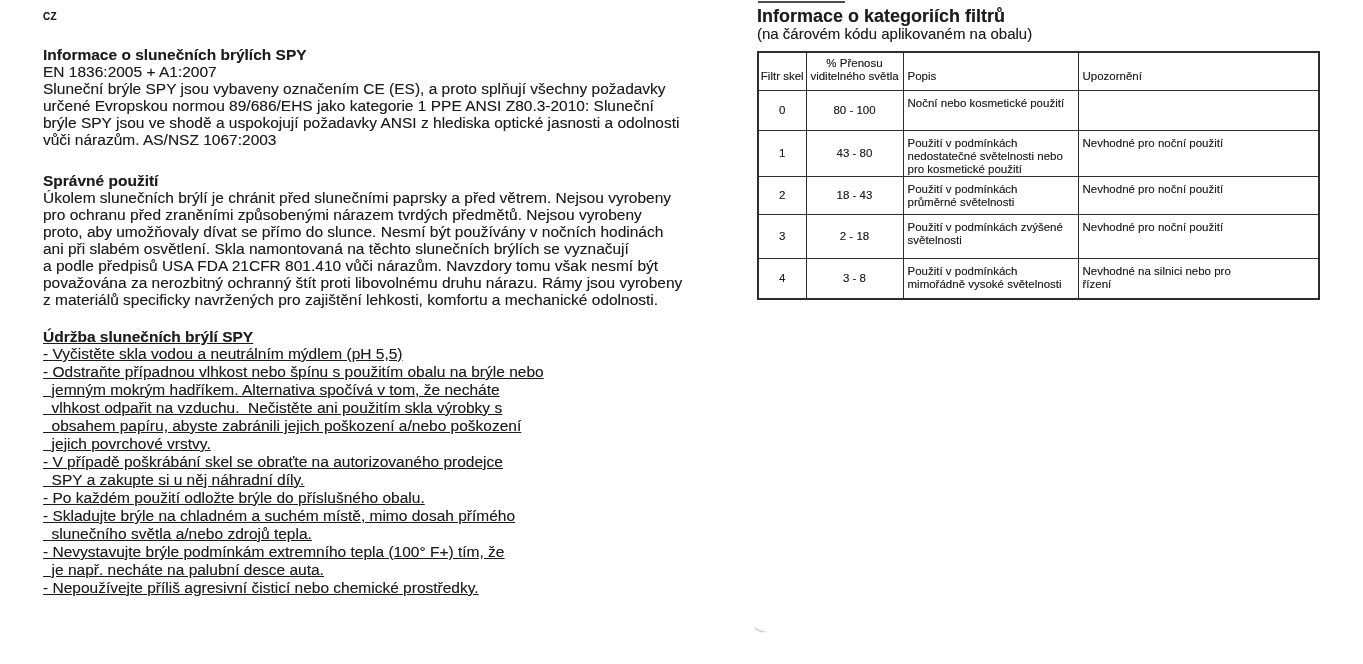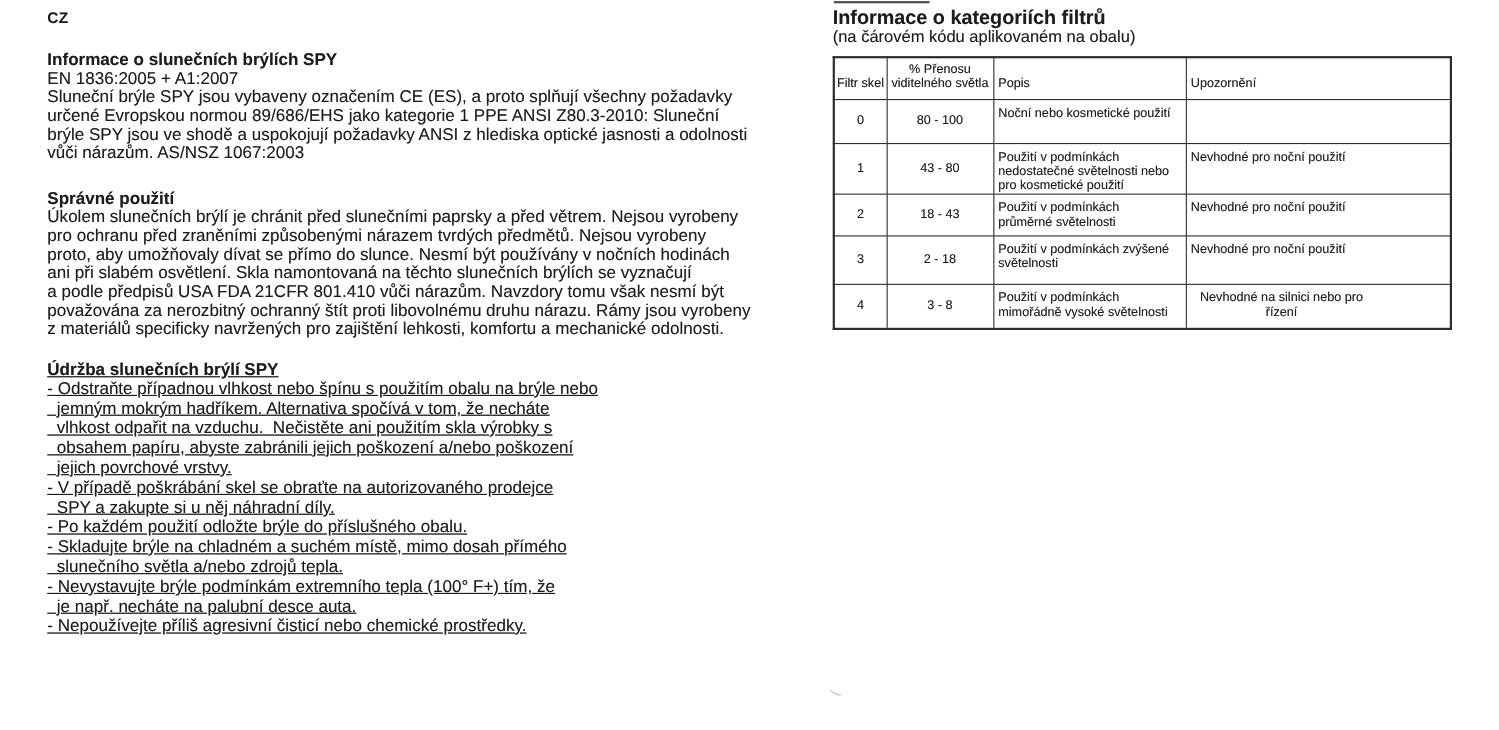--- a/index.html
+++ b/index.html
@@ -15,21 +15,21 @@
   .page { position: absolute; inset: 0; }
 
   
   .left-col {
     position: absolute;
     left: 43px;
     top: 8px;
     width: 700px;
   }
   .lang {
-    font-size: 14px;
+    font-size: 10px;
     font-weight: bold;
     line-height: 17px;
     letter-spacing: 0.3px;
   }
   .section-1 { margin-top: 21px; }
   .section-2 { margin-top: 24px; }
   .section-3 { margin-top: 20px; text-decoration: underline; }
   .sec-heading {
     font-size: 15.5px;
     font-weight: bold;
@@ -80,21 +80,21 @@
   col.c4 { width: 241px; }
 
   tr.hdr th { height: 38px; vertical-align: bottom; padding-bottom: 7px; }
   th.center, td.center { text-align: center; }
   th.left, td.left { text-align: left; padding-left: 4px; padding-right: 4px; }
   th.c2h { font-size: 11px; line-height: 12.5px; padding-bottom: 5px; }
 
   td.num { vertical-align: middle; }
   td.desc, td.warn { vertical-align: top; padding-top: 6px; }
   td.desc span { display: inline-block; max-width: 158px; }
-  td.warn span { display: inline-block; max-width: 165px; text-align: center; }
+  td.warn span { display: inline-block; max-width: 165px; }
 
   tr.r0 td { height: 40px; }
   tr.r1 td { height: 45px; }
   tr.r2 td { height: 38px; }
   tr.r3 td { height: 44px; }
   tr.r4 td { height: 41px; }
 
   
   .artifact-topline {
     position: absolute;
@@ -139,20 +139,21 @@
           <div class="ln">ani při slabém osvětlení. Skla namontovaná na těchto slunečních brýlích se vyznačují</div>
           <div class="ln">a podle předpisů USA FDA 21CFR 801.410 vůči nárazům. Navzdory tomu však nesmí být</div>
           <div class="ln">považována za nerozbitný ochranný štít proti libovolnému druhu nárazu. Rámy jsou vyrobeny</div>
           <div class="ln">z materiálů specificky navržených pro zajištění lehkosti, komfortu a mechanické odolnosti.</div>
         </div>
     </section>
 
     <section class="section-3">
       <div class="sec-heading">Údržba slunečních brýlí SPY</div>
       <div class="lines">
+          <div class="ln">- Vyčistěte skla vodou a neutrálním mýdlem (pH 5,5)</div>
           <div class="ln">- Odstraňte případnou vlhkost nebo špínu s použitím obalu na brýle nebo</div>
           <div class="ln">  jemným mokrým hadříkem. Alternativa spočívá v tom, že necháte</div>
           <div class="ln">  vlhkost odpařit na vzduchu.  Nečistěte ani použitím skla výrobky s</div>
           <div class="ln">  obsahem papíru, abyste zabránili jejich poškození a/nebo poškození</div>
           <div class="ln">  jejich povrchové vrstvy.</div>
           <div class="ln">- V případě poškrábání skel se obraťte na autorizovaného prodejce</div>
           <div class="ln">  SPY a zakupte si u něj náhradní díly.</div>
           <div class="ln">- Po každém použití odložte brýle do příslušného obalu.</div>
           <div class="ln">- Skladujte brýle na chladném a suchém místě, mimo dosah přímého</div>
           <div class="ln">  slunečního světla a/nebo zdrojů tepla.</div>

